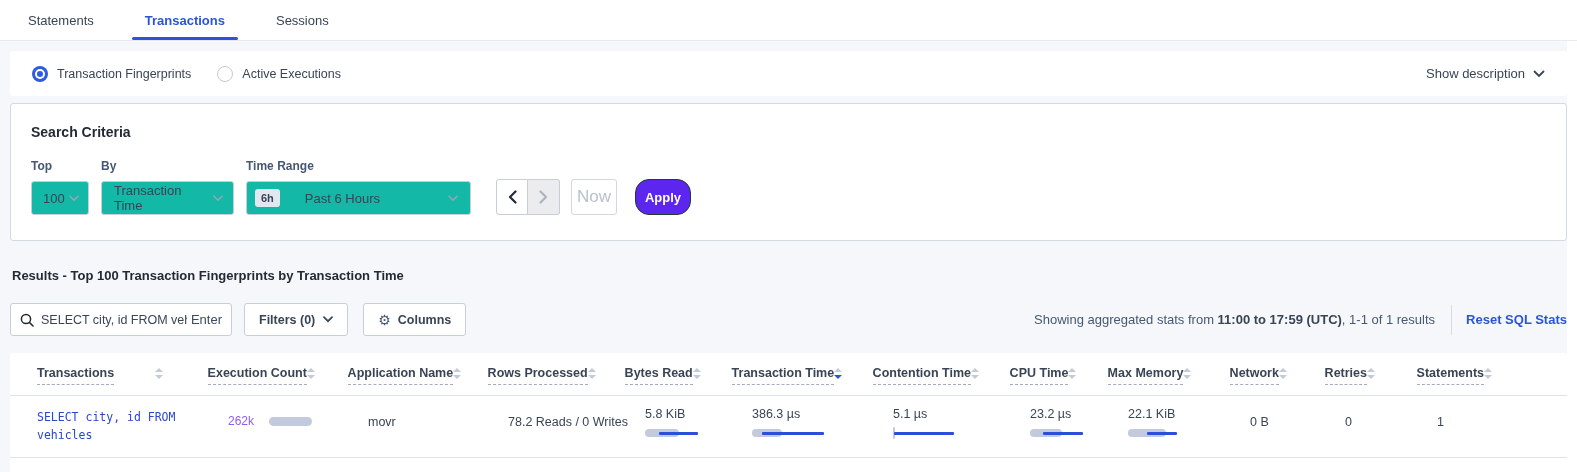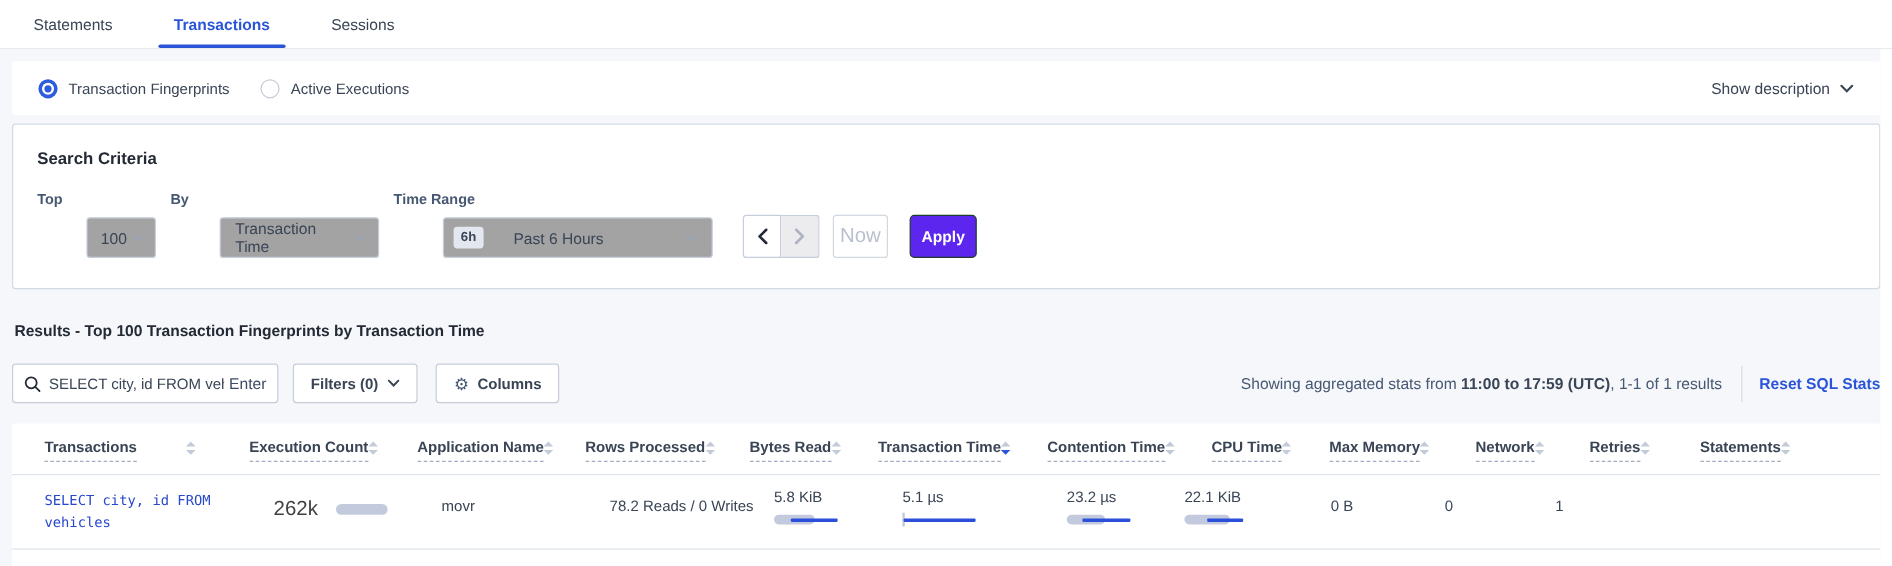--- a/index.html
+++ b/index.html
@@ -56,22 +56,22 @@
   .show-desc { display:flex; align-items:center; font-size:13px; color:#394455; cursor:pointer; }
   .show-desc svg { margin-left:8px; }
 
   
   .sc-card { margin-top:7px; border:1px solid #d4dae3; padding:20px 20px 25px 20px; }
   .sc-title { font-size:14px; font-weight:bold; color:#242a35; }
   .sc-form { display:flex; align-items:flex-end; margin-top:19px; }
   .fgroup { display:flex; flex-direction:column; margin-right:12px; }
   .flabel { font-size:12px; font-weight:bold; color:#475872; margin-bottom:8px; }
   .control {
-    height:34px; border:1px solid #c6cedb; border-radius:3px; background:#a3a3a3;
-    display:flex; align-items:center; font-size:13px; color:#394455; cursor:pointer;margin-left:41px;
+    height:34px; border:1px solid #c6cedb; border-radius:3px; background:#14b8a6;
+    display:flex; align-items:center; font-size:13px; color:#394455; cursor:pointer;
   }
   .sel-top { width:58px; padding:0 9px 0 11px; justify-content:space-between; }
   .sel-by { width:133px; padding:0 10px 0 12px; justify-content:space-between; }
   .sel-time { width:225px; padding:0 12px 0 8px; }
   .time-badge {
     background:#e3e8f0; border-radius:3px; font-size:11px; font-weight:bold;
     color:#394455; padding:3px 6px; margin-right:10px;
   }
   .sel-time .tr-text { flex:1;padding-left:15px; }
   .arrow-group { display:flex; margin-left:13px; }
@@ -81,21 +81,21 @@
   }
   .arrow-btn.prev { border-radius:3px 0 0 3px; }
   .arrow-btn.next { border-radius:0 3px 3px 0; background:#ececef; border-left:none; cursor:default; }
   .btn-now {
     margin-left:11px; width:46px; height:36px; border:1px solid #d2d8e0; border-radius:3px;
     background:#fff; color:#b9c1cd; font-size:17px;
     display:flex; align-items:center; justify-content:center; cursor:default;
   }
   .btn-apply {
     margin-left:18px; width:56px; height:36px;
-    background:#5c26ee; border:1.5px solid #1e3d2a; border-radius:4px;
+    background:#5c26ee; border:1.5px solid #1e3d2a; border-radius:14px;
     color:#fff; font-size:13px; font-weight:bold;
     display:flex; align-items:center; justify-content:center; cursor:pointer;
   }
 
   
   .results-title { margin:27px 10px 0 12px; font-size:13px; font-weight:bold; color:#242a35; }
   .controls-row { margin:20px 10px 0 10px; display:flex; align-items:center; }
   .searchbox {
     width:222px; height:33px; background:#fff; border:1px solid #c6cedb; border-radius:3px;
     display:flex; align-items:center; padding:0 9px 0 9px;
@@ -138,21 +138,21 @@
   .cell { padding-right:10px; }
   .c1{width:191px}.c2{width:140px}.c3{width:140px}.c4{width:137px}.c5{width:107px}
   .c6{width:141px}.c7{width:137px}.c8{width:98px}.c9{width:122px}.c10{width:95px}
   .c11{width:92px}.c12{flex:1}
   .txn-link {
     font-family:"DejaVu Sans Mono", monospace; font-size:11.5px; color:#2947cc;
     line-height:18px; cursor:pointer; padding-top:3px; display:block;
   }
   .plain-cell { font-size:12.5px; color:#394455; padding-top:10px; }
   .exec-cell { display:flex; align-items:center; padding-top:9px; }
-  .exec-cell .exec-val { font-size:17px; color:#404040; }
+  .exec-cell .exec-val { font-size:12px; color:#8b5cf6; }
   .exec-bar { height:9px; border-radius:5px; background:#c3cade; margin-left:15px; }
   .barcell { padding-top:2px; }
   .cell-value { font-size:12.5px; color:#394455; }
   .minibar { position:relative; height:12px; margin-top:6px; width:80px; }
   .bar-gray { position:absolute; top:2px; height:8px; border-radius:4px; background:#c3cade; }
   .bar-line { position:absolute; top:5px; height:3px; background:#2b4fd9; border-radius:1px; }
 
   .scroll-gutter { position:absolute; top:41px; right:0; width:10px; bottom:0; background:#fff; }
 </style>
 </head>
@@ -367,20 +367,27 @@
     <div class="cell c3 plain-cell">movr</div>
     <div class="cell c4 plain-cell">78.2 Reads / 0 Writes</div>
 
     <div class="cell c5 barcell">
       <div class="cell-value">5.8 KiB</div>
       <div class="minibar">
           <i class="bar-gray" style="left: 0px; width: 34px;"></i>
           <i class="bar-line" style="left: 14px; width: 39px;"></i>
         </div>
     </div>
+    <div class="cell c6 barcell">
+      <div class="cell-value">386.3 µs</div>
+      <div class="minibar">
+          <i class="bar-gray" style="left: 0px; width: 30px;"></i>
+          <i class="bar-line" style="left: 10px; width: 62px;"></i>
+        </div>
+    </div>
     <div class="cell c7 barcell">
       <div class="cell-value">5.1 µs</div>
       <div class="minibar">
           <i class="bar-gray" style="left: 0px; width: 2px; height: 12px; top: 0px; border-radius: 1px;"></i>
           <i class="bar-line" style="left: 1px; width: 60px;"></i>
         </div>
     </div>
     <div class="cell c8 barcell">
       <div class="cell-value">23.2 µs</div>
       <div class="minibar">

